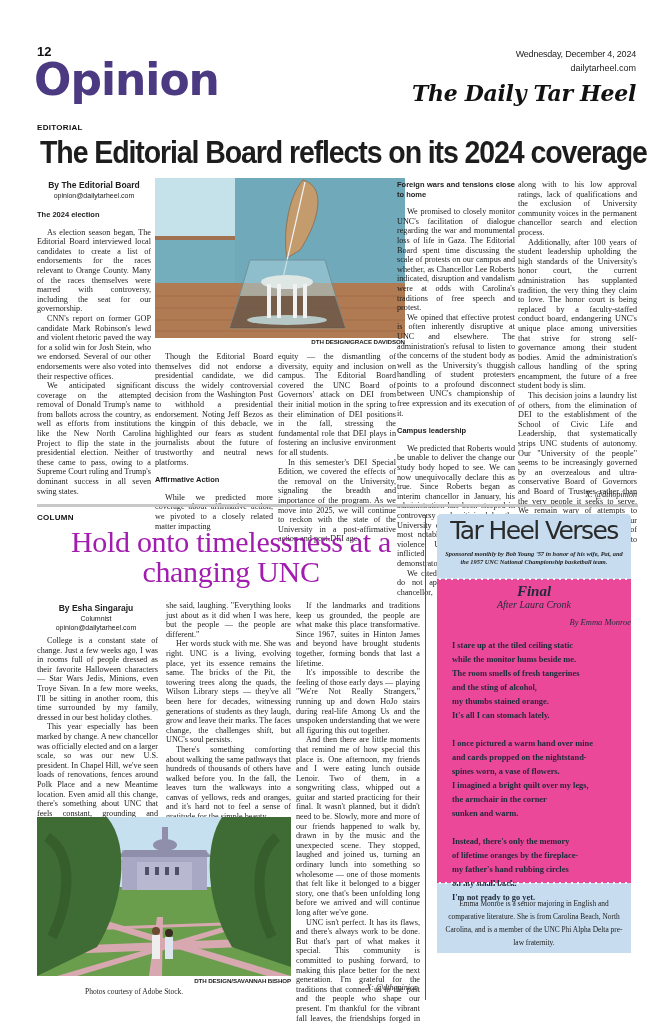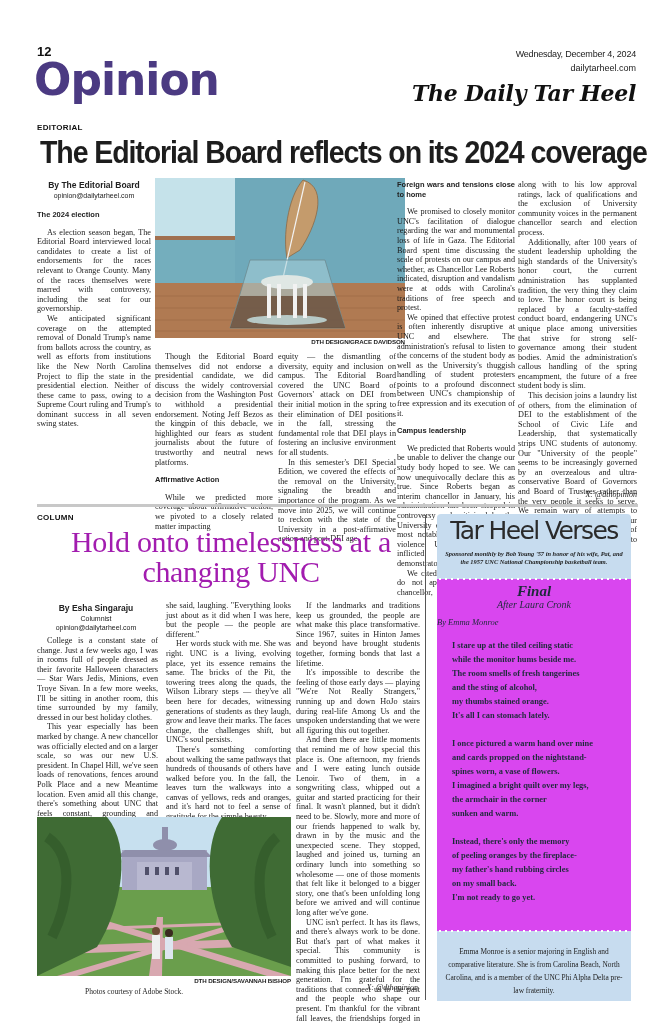--- a/index.html
+++ b/index.html
@@ -37,26 +37,26 @@
 
   .col-headline { left: 36px; top: 527px; width: 390px; font-family: "Liberation Serif", serif; font-size: 30px; line-height: 30px; text-align: center; color: #a21caf; letter-spacing: -0.3px; }
 
   .vrule { left: 425px; top: 515px; width: 1px; height: 485px; background: #555; }
 
   
   .verses { left: 437px; top: 514px; width: 194px; height: 500px; border-radius: 4px; overflow: hidden; }
   .verses-head { background: #c7dcef; height: 65px; position: relative; }
   .verses-title { position: absolute; left: 0; right: 0; top: 2px; text-align: center; font-family: "DejaVu Sans", sans-serif; font-size: 25px; color: #2a2a2a; letter-spacing: -1.6px; }
   .verses-sponsor { position: absolute; left: 4px; right: 4px; top: 36px; text-align: center; font-family: "Liberation Serif", serif; font-style: italic; font-weight: bold; font-size: 6.4px; line-height: 8px; color: #1d1d1d; }
-  .verses-body { background: #d946ef; height: 352px; position: relative; }
+  .verses-body { background: #ec4899; height: 304px; position: relative; }
   .scallop-top { position: absolute; top: -2px; left: 0; right: 0; height: 4px; background: radial-gradient(circle at 3px 2px, #ffffff 1.2px, transparent 1.5px) repeat-x; background-size: 6px 4px; }
   .scallop-bot { position: absolute; bottom: -2px; left: 0; right: 0; height: 4px; background: radial-gradient(circle at 3px 2px, #ffffff 1.2px, transparent 1.5px) repeat-x; background-size: 6px 4px; }
   .poem-title { text-align: center; padding-top: 5px; font-family: "Liberation Serif", serif; font-weight: bold; font-style: italic; font-size: 15px; line-height: 15px; color: #1e2a3a; }
   .poem-sub { text-align: center; font-family: "Liberation Serif", serif; font-style: italic; font-size: 10px; line-height: 12px; color: #1e2a3a; }
-  .poem-by { text-align: left; margin-top: 6px; font-family: "Liberation Serif", serif; font-style: italic; font-size: 8.5px; color: #1e2a3a; }
+  .poem-by { text-align: right; margin-top: 6px; font-family: "Liberation Serif", serif; font-style: italic; font-size: 8.5px; color: #1e2a3a; }
   .stanza { margin: 12px 0 0 15px; font-family: "Liberation Serif", serif; font-weight: bold; font-size: 8.4px; line-height: 14px; color: #1e2a3a; }
   .stanza + .stanza { margin-top: 14px; }
   .verses-bio { background: #c7dcef; height: 70px; padding: 14px 8px 0 8px; text-align: center; font-family: "Liberation Serif", serif; font-size: 7.4px; line-height: 13px; color: #222; }
 
   .photos-note { left: 37px; top: 987px; font-family: Liberation Serif, serif; font-size: 7.5px; color: #222; padding-left: 48px; }
 </style>
 </head>
 <body>
 
 <div class="abs page-num">12</div>
@@ -68,20 +68,21 @@
 
 <div class="abs ed-headline">The Editorial Board reflects on its 2024 coverage</div>
 
 <div class="abs" style="left:37px; top:180px; width:114px;">
   <div class="byline">By The Editorial Board</div>
   <div class="email" style="margin-top:2px;">opinion@dailytarheel.com</div>
 </div>
 <div class="abs col" style="left:37px; top:202px; width:114px;">
   <h4>The 2024 election</h4>
   <p>As election season began, The Editorial Board interviewed local candidates to create a list of endorsements for the races relevant to Orange County. Many of the races themselves were marred with controversy, including the seat for our governorship.</p>
+  <p>CNN's report on former GOP candidate Mark Robinson's lewd and violent rhetoric paved the way for a solid win for Josh Stein, who we endorsed. Several of our other endorsements were also voted into their respective offices.</p>
   <p>We anticipated significant coverage on the attempted removal of Donald Trump's name from ballots across the country, as well as efforts from institutions like the New North Carolina Project to flip the state in the presidential election. Neither of these came to pass, owing to a Supreme Court ruling and Trump's dominant success in all seven swing states.</p>
 </div>
 
 <div class="abs illus-ink">
   <svg width="250" height="160" viewBox="0 0 250 160">
     <rect x="0" y="0" width="250" height="160" fill="#6fa9ba"></rect>
     <rect x="0" y="0" width="80" height="62" fill="#c5e2ea"></rect>
     <rect x="0" y="58" width="80" height="4" fill="#a07050"></rect>
     <rect x="0" y="62" width="80" height="56" fill="#74aebd"></rect>
     <rect x="0" y="105" width="250" height="55" fill="#b07a52"></rect>
@@ -223,21 +224,21 @@
     <div class="stanza">
       <div>I once pictured a warm hand over mine</div>
       <div>and cards propped on the nightstand-</div>
       <div>spines worn, a vase of flowers.</div>
       <div>I imagined a bright quilt over my legs,</div>
       <div>the armchair in the corner</div>
       <div>sunken and warm.</div>
     </div>
     <div class="stanza">
       <div>Instead, there's only the memory</div>
-      <div>of peeling oranges by the fireplace-</div>
+      <div>of lifetime oranges by the fireplace-</div>
       <div>my father's hand rubbing circles</div>
       <div>on my small back.</div>
       <div>I'm not ready to go yet.</div>
     </div>
     <div class="scallop-bot"></div>
   </div>
   <div class="verses-bio">Emma Monroe is a senior majoring in English and comparative literature. She is from Carolina Beach, North Carolina, and is a member of the UNC Phi Alpha Delta pre-law fraternity.</div>
 </div>
 
 </body></html>

